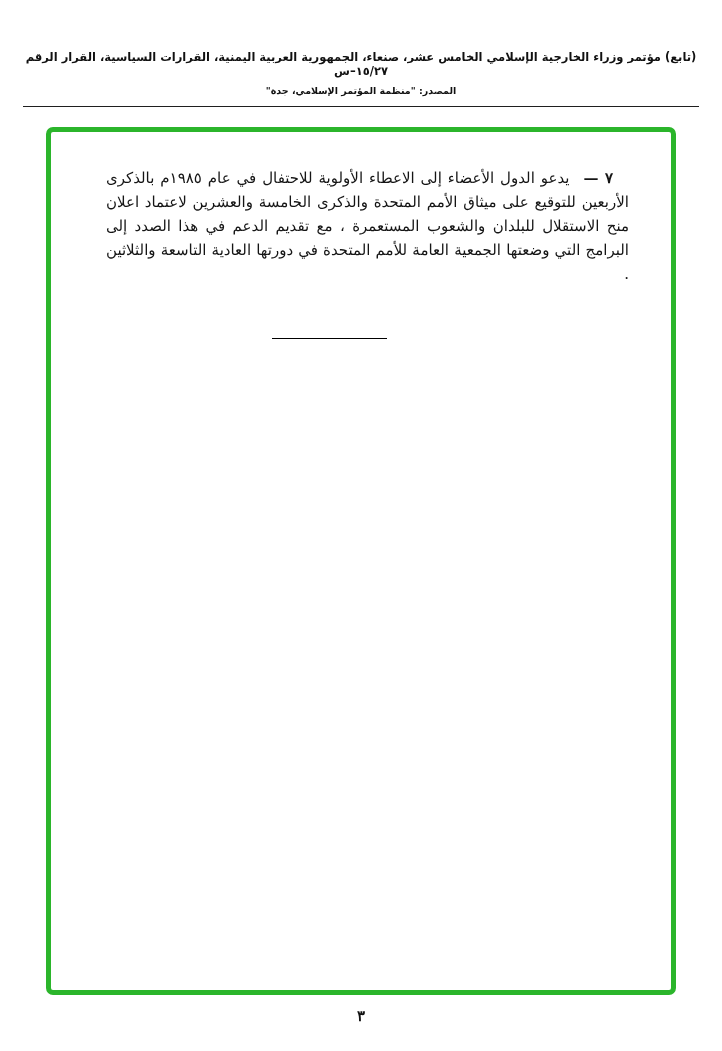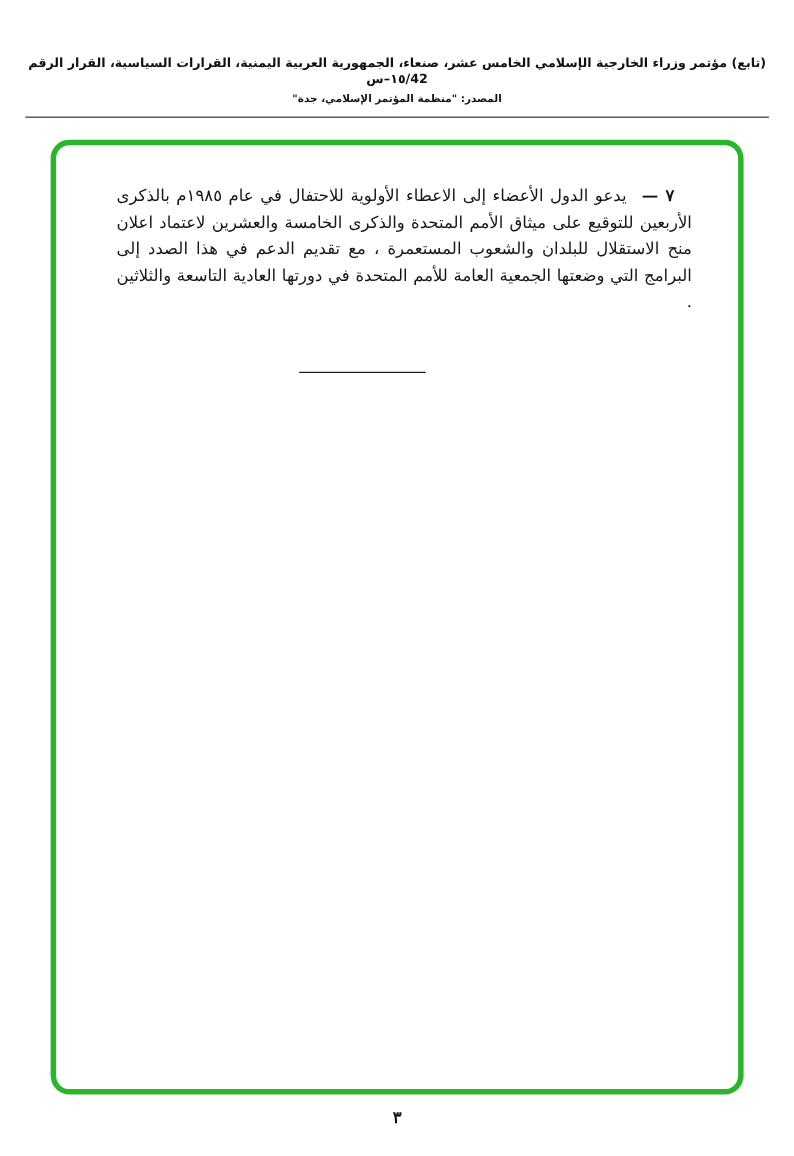--- a/index.html
+++ b/index.html
@@ -38,21 +38,21 @@
     border-top: 1.5px solid #1f1f1f;
     width: 676px;
     margin: 10px auto 0 auto;
   }
   .green-frame {
     box-sizing: border-box;
     width: 630px;
     height: 868px;
     margin: 20px auto 0 auto;
     border: 5px solid #2bb52b;
-    border-radius: 17px;
+    border-radius: 7px;
     background: #ffffff;
   }
   .content {
     direction: rtl;
     text-align: justify;
     padding: 34px 42px 0 55px;
     font-family: "DejaVu Serif", "Liberation Serif", serif;
     font-size: 15px;
     line-height: 24px;
     color: #151515;
@@ -82,21 +82,21 @@
     font-weight: bold;
     color: #111111;
   }
 </style>
 </head>
 <body>
 
 <div class="page">
 
   <div class="header">
-    <div class="header-line1" dir="rtl">(تابع) مؤتمر وزراء الخارجية الإسلامي الخامس عشر، صنعاء، الجمهورية العربية اليمنية، القرارات السياسية، القرار الرقم ١٥/42–س</div>
+    <div class="header-line1" dir="rtl">(تابع) مؤتمر وزراء الخارجية الإسلامي الخامس عشر، صنعاء، الجمهورية العربية اليمنية، القرارات السياسية، القرار الرقم ١٥/٢٧–س</div>
     <div class="header-line2" dir="rtl">المصدر:  "منظمة المؤتمر الإسلامي، جدة"</div>
   </div>
 
   <hr class="header-rule">
 
   <div class="green-frame">
     <div class="content" dir="rtl">
 
       <p class="para">
         <span class="num">٧ —</span>

